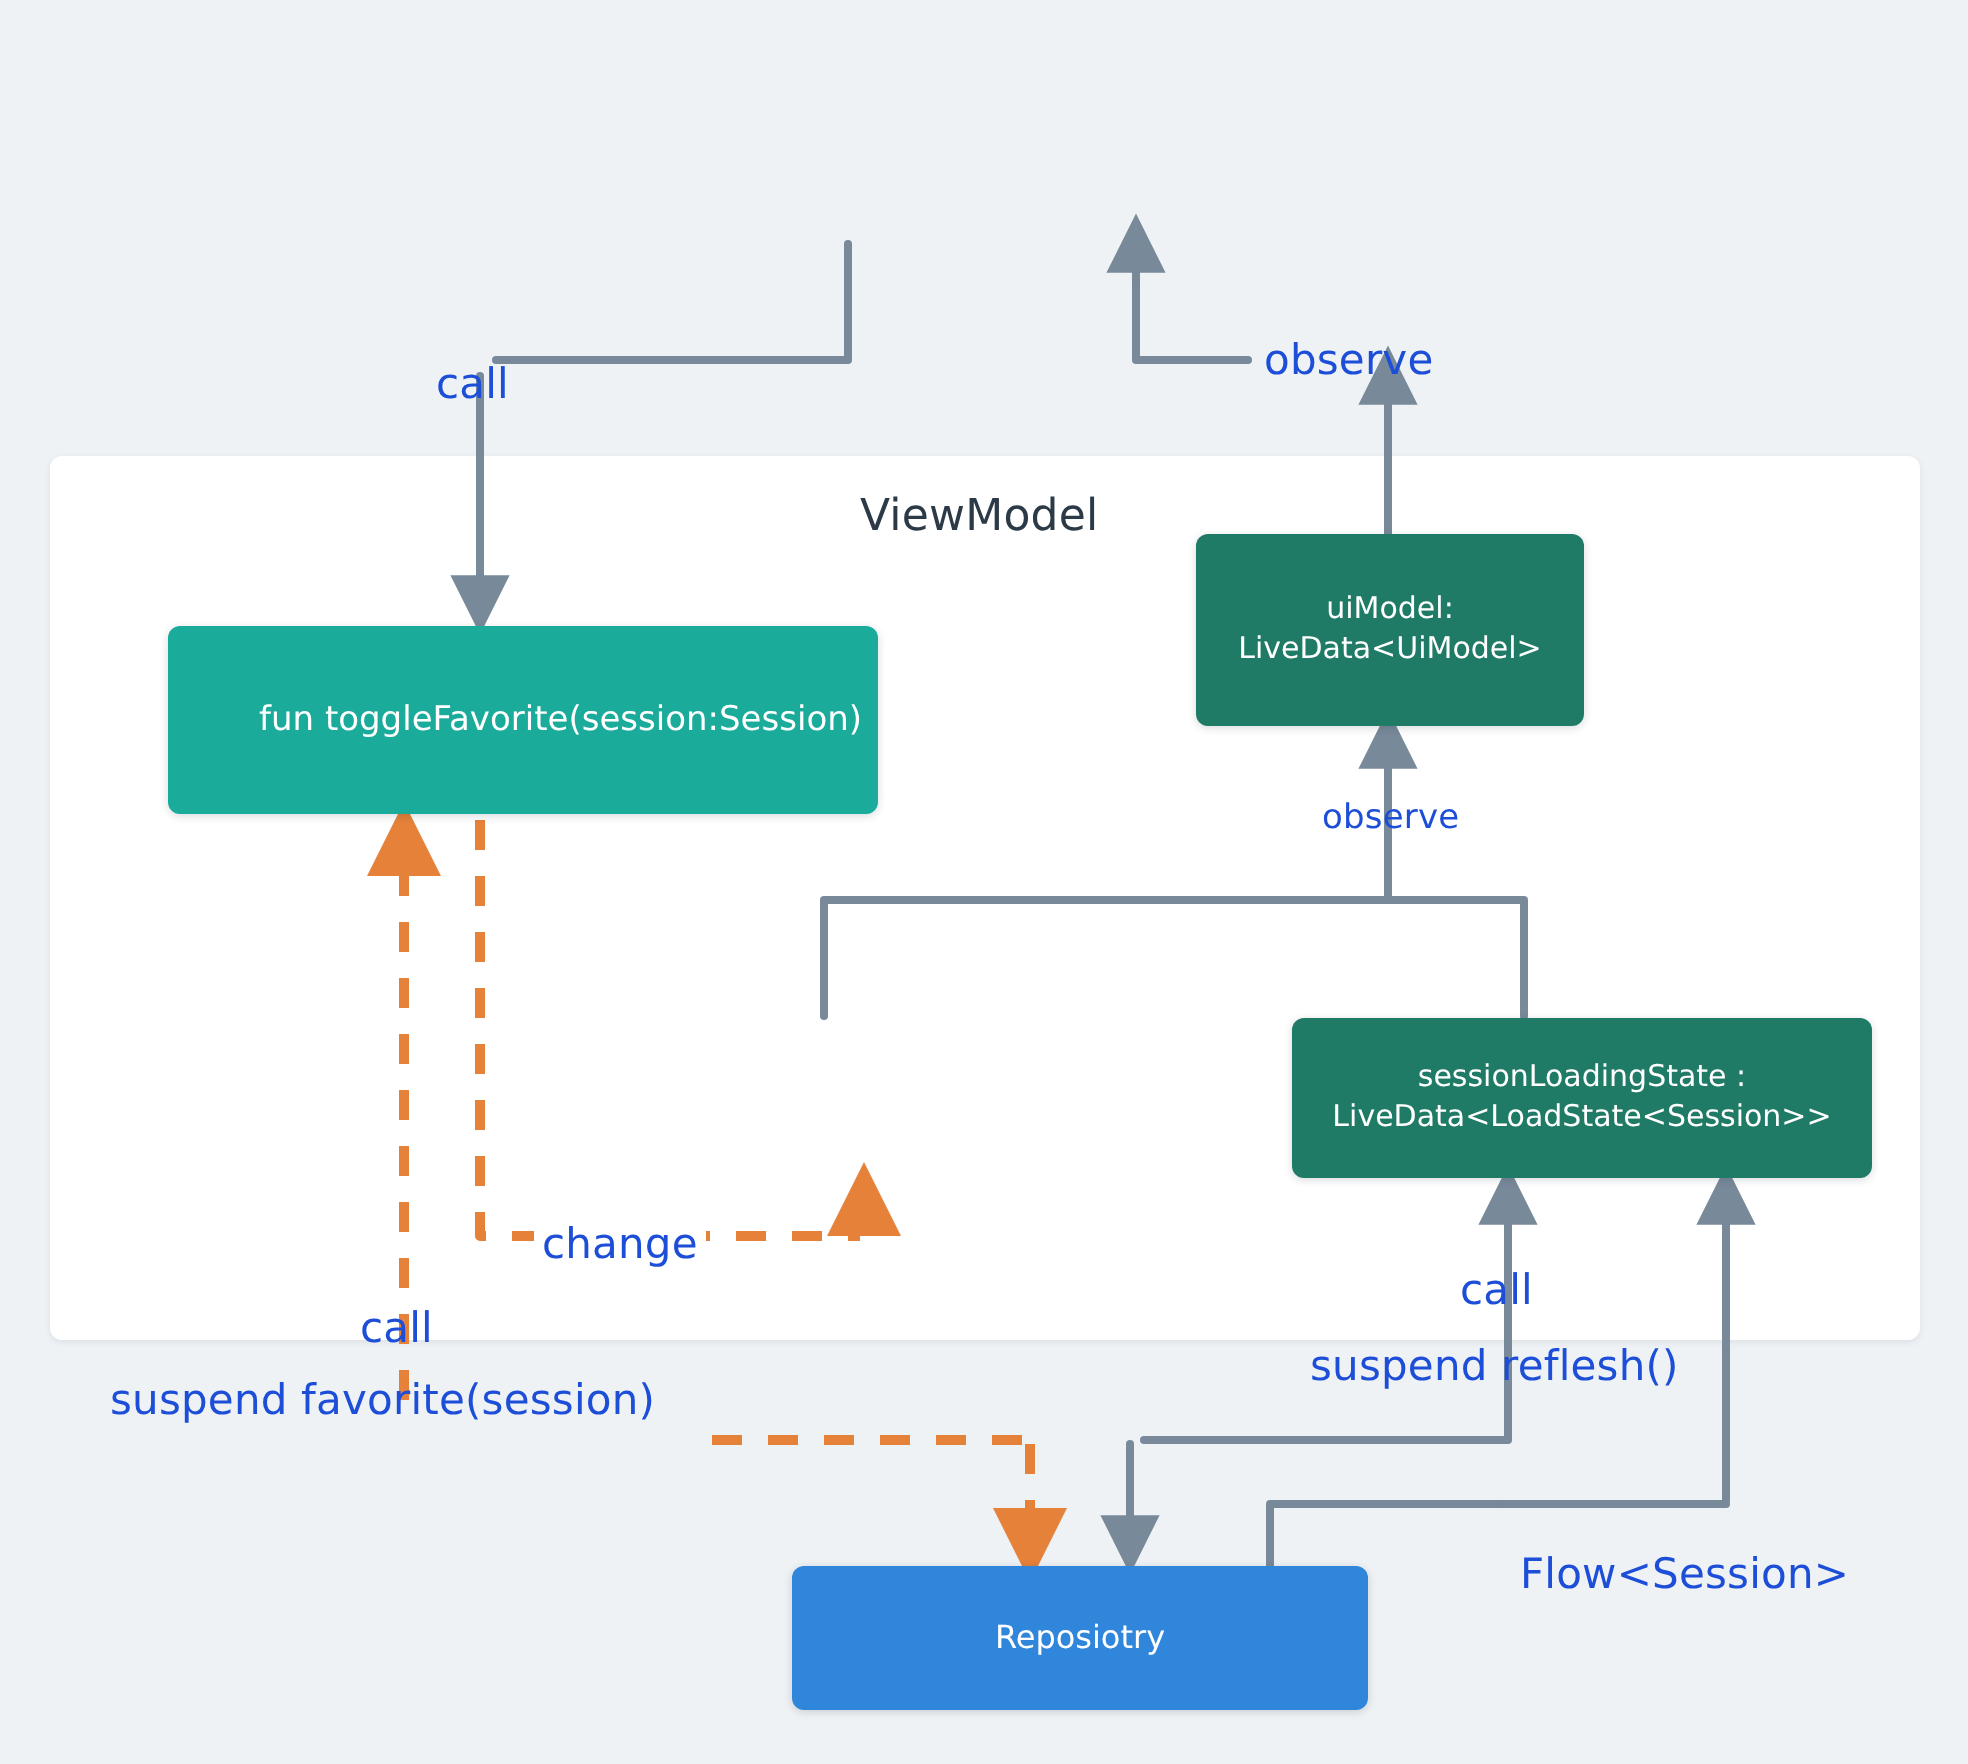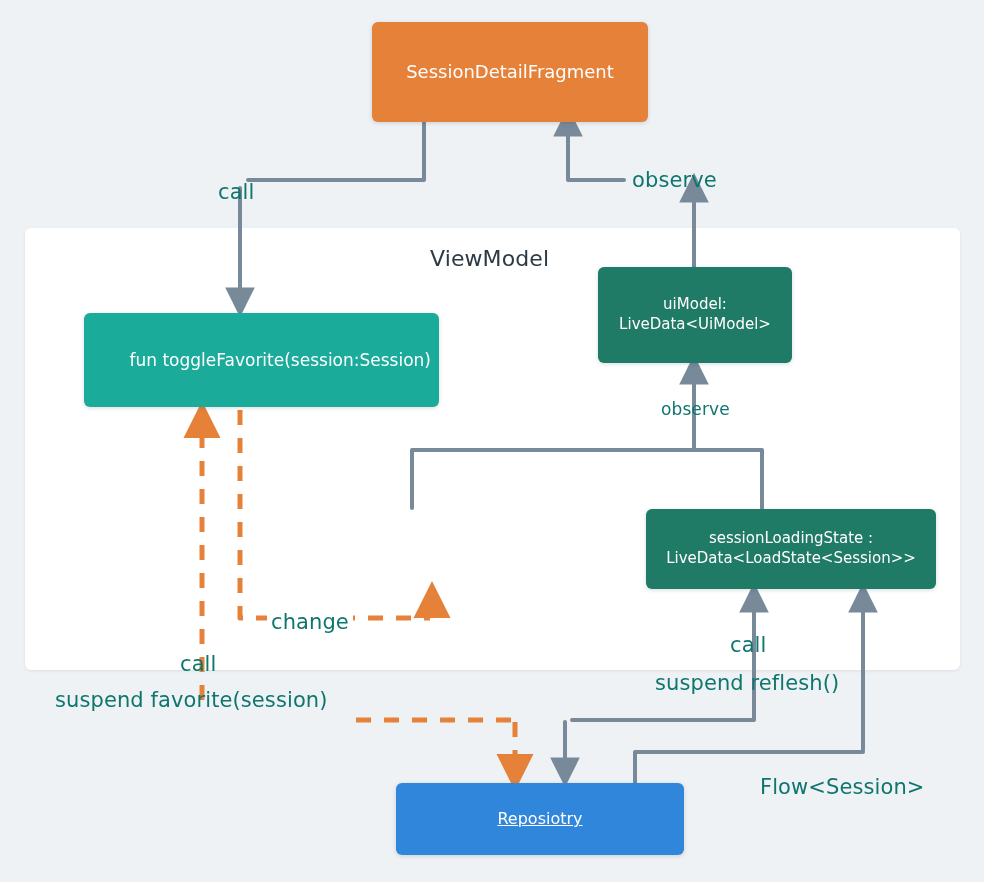--- a/index.html
+++ b/index.html
@@ -46,21 +46,21 @@
   }
   .node-text { white-space: pre-line; }
   .node.orange { background: #e58139; }
   .node.teal   { background: #1aab9b; }
   .node.green  { background: #1f7a66; }
   .node.blue   { background: #3086db; }
 
   .edge-label {
     position: absolute;
     font-size: 21px;
-    color: #0f766e;
+    color: #1d4ed8;
     white-space: nowrap;
     letter-spacing: 0.1px;
   }
   svg.wires {
     position: absolute;
     left: 0; top: 0;
     width: 984px;
     height: 882px;
     pointer-events: none;
   }
@@ -118,40 +118,37 @@
 
     <path class="wire-dash" marker-end="url(#arrow-orange)" d="M 202,700 L 202,420"></path>
 
     <path class="wire-dash" d="M 240,410 L 240,618 L 430,618"></path>
     <path class="wire-dash" marker-end="url(#arrow-orange)" d="M 432,616 L 432,600"></path>
 
     <path class="wire-dash" d="M 356,720 L 512,720"></path>
     <path class="wire-dash" marker-end="url(#arrow-orange)" d="M 515,722 L 515,772"></path>
   </svg>
 
-  <div class="node orange" style="left:372px; top:22px; width:276px; height:100px; font-size:18px;">
-    <span class="node-text">SessionDetailFragment</span>
-  </div>
 
   <div class="node teal" style="left:84px; top:313px; width:355px; height:94px; font-size:17px;justify-content:flex-end;">
     <span class="node-text">fun toggleFavorite(session:Session)</span>
   </div>
 
   <div class="node green" style="left:598px; top:267px; width:194px; height:96px; font-size:15px;">
     <span class="node-text">uiModel:
 LiveData&lt;UiModel&gt;</span>
   </div>
 
 
   <div class="node green" style="left:646px; top:509px; width:290px; height:80px; font-size:15px;">
     <span class="node-text">sessionLoadingState :
 LiveData&lt;LoadState&lt;Session&gt;&gt;</span>
   </div>
 
-  <div class="node blue" style="left:396px; top:783px; width:288px; height:72px; font-size:16px;text-decoration:underline;">
+  <div class="node blue" style="left:396px; top:783px; width:288px; height:72px; font-size:16px;">
     <span class="node-text">Reposiotry</span>
   </div>
 
   <div class="edge-label" style="left:218px; top:180px;">call</div>
 
   <div class="edge-label" style="left:632px; top:168px;">observe</div>
 
   <div class="edge-label" style="left:661px; top:399px; font-size:17px;">observe</div>
 
   <div class="edge-label" style="left:267px; top:610px; background:#ffffff; padding:0 4px;">change</div>

